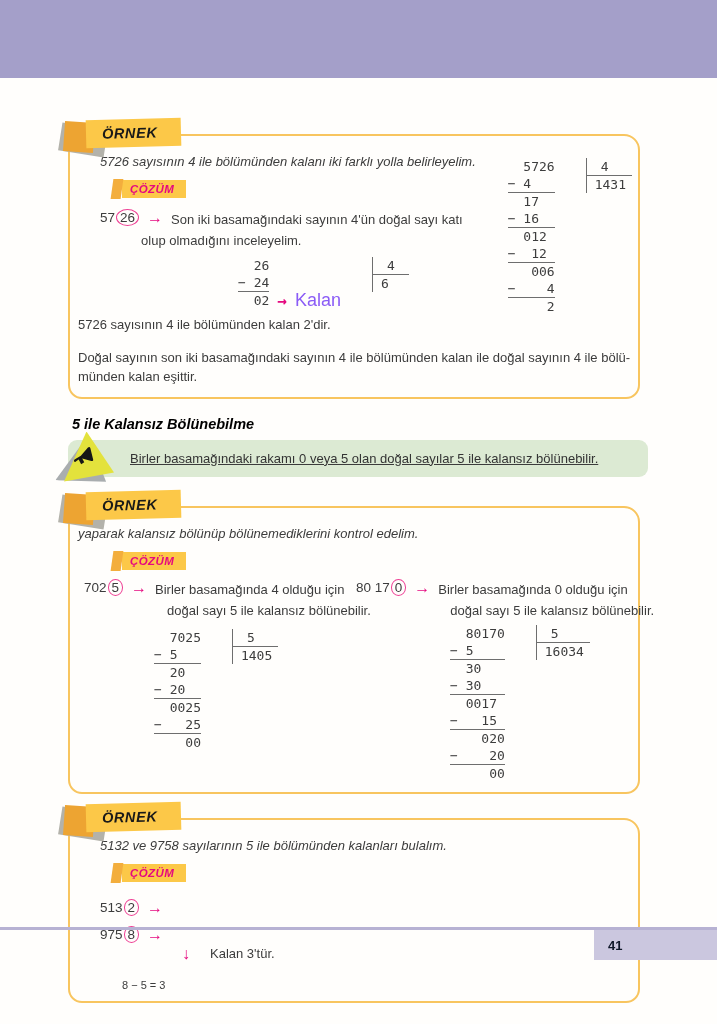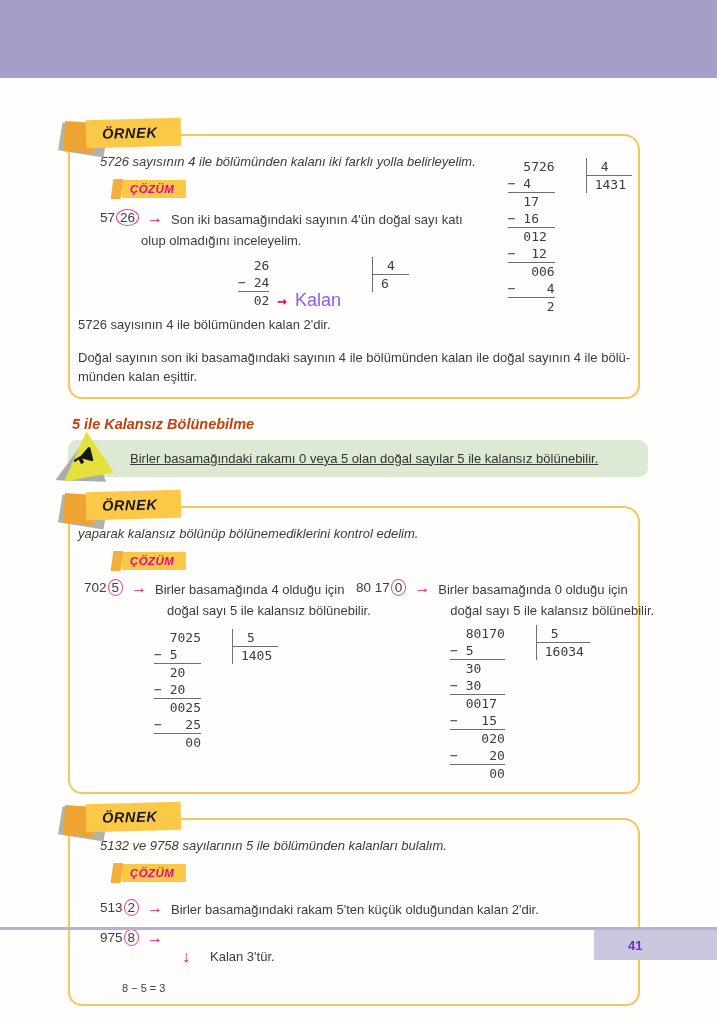--- a/index.html
+++ b/index.html
@@ -3,21 +3,21 @@
 <meta charset="utf-8">
 <style>
   html,body{margin:0;padding:0;background:#e9e8ef;}
   .page{position:relative;width:717px;height:1024px;background:#fffefc;margin:0 auto;overflow:hidden;
         font-family:"Liberation Sans",sans-serif;color:#3c3c3c;}
   
   .header-bar{position:absolute;top:0;left:0;width:717px;height:78px;background:#a49fc9;}
   .footer-line{position:absolute;top:927px;left:0;width:717px;height:3px;background:#b7b2d3;}
   .page-num-box{position:absolute;top:930px;left:594px;width:123px;height:30px;background:#cbc7df;
                 display:flex;align-items:center;}
-  .page-num-box span{font-weight:bold;font-size:13px;color:#6d28d9;padding-left:34px;}
+  .page-num-box span{font-weight:bold;font-size:13px;color:#0f172a;padding-left:14px;}
   
   .content{position:absolute;top:78px;left:0;width:717px;}
   
   .example{position:relative;margin-left:68px;margin-right:77px;border:2px solid #f8c55f;
            border-radius:3px 16px 14px 14px;background:#fffefc;padding:14px 14px 10px 8px;}
   .ornek{position:absolute;top:-17px;left:-6px;height:32px;display:flex;align-items:flex-start;z-index:3;}
   .ornek .shadow{position:absolute;left:-4px;top:7px;width:46px;height:28px;background:#b3b2aa;
                  transform:rotate(9deg);z-index:0;}
   .ornek .fold{position:relative;z-index:1;width:30px;height:30px;background:#eda432;transform:rotate(4deg);margin-top:3px;}
   .ornek .label{position:relative;z-index:2;margin-left:-8px;background:#fcc848;color:#191919;
@@ -42,21 +42,21 @@
             font-size:13px;color:#3d3d3d;gap:31px;}
   .dleft{display:flex;flex-direction:column;align-items:flex-start;}
   .drow{display:flex;align-items:center;line-height:17px;height:17px;}
   .drow .num{white-space:pre;}
   .drow.u{border-bottom:1.5px solid #6e6e6e;}
   .dright{display:flex;flex-direction:column;border-left:1.5px solid #6e6e6e;}
   .dright .divisor{line-height:17px;height:17px;padding:0 14px 0 14px;border-bottom:1.5px solid #6e6e6e;}
   .dright .quotient{line-height:17px;height:17px;padding:0 6px 0 8px;}
   .kalan-label{font-family:"Liberation Sans",sans-serif;font-size:18px;color:#8b5cf6;}
   
-  .section-heading{margin:17px 0 0 72px;color:#c2410c;font-style:italic;font-weight:800;font-size:14.5px;}
+  .section-heading{margin:17px 0 0 72px;color:#000000;font-style:italic;font-weight:800;font-size:14.5px;}
   .rule-row{position:relative;margin:8px 69px 0 68px;text-decoration:underline;}
   .rule-text{background:#dcead3;border-radius:9px;padding:11px 14px 11px 62px;font-size:13px;
              color:#333;margin:0;}
   .tri-icon{position:absolute;left:-8px;top:-10px;width:58px;height:58px;z-index:2;}
   .tri-shadow{position:absolute;left:0;top:6px;width:50px;height:50px;background:#a9adaf;
               clip-path:polygon(45% 0,0 100%,100% 82%);transform:rotate(12deg);}
   .tri-main{position:absolute;left:4px;top:2px;width:50px;height:50px;background:#e3e23c;
             clip-path:polygon(45% 0,0 100%,100% 82%);}
   .mega-svg{position:absolute;left:12px;top:16px;width:26px;height:26px;transform:rotate(-14deg);}
   
@@ -305,21 +305,20 @@
       <p class="stmt">5132 ve 9758 sayılarının 5 ile bölümünden kalanları bulalım.</p>
 
       <div class="cozum">
         <span class="fold"></span>
         <span class="label">ÇÖZÜM</span>
       </div>
 
       <div class="numrow">
         <span class="numword"><span>513</span><span class="circled">2</span></span>
         <span class="pink-arrow">→</span>
-        <span class="itext">Birler basamağındaki rakam 5'ten küçük olduğundan kalan 2'dir.</span>
       </div>
 
       <div class="numrow">
         <span class="numword"><span>975</span><span class="circled">8</span></span>
         <span class="pink-arrow">→</span>
       </div>
 
       <div class="kalan-row">
         <span class="down-arrow">↓</span>
         <span>Kalan 3'tür.</span>

